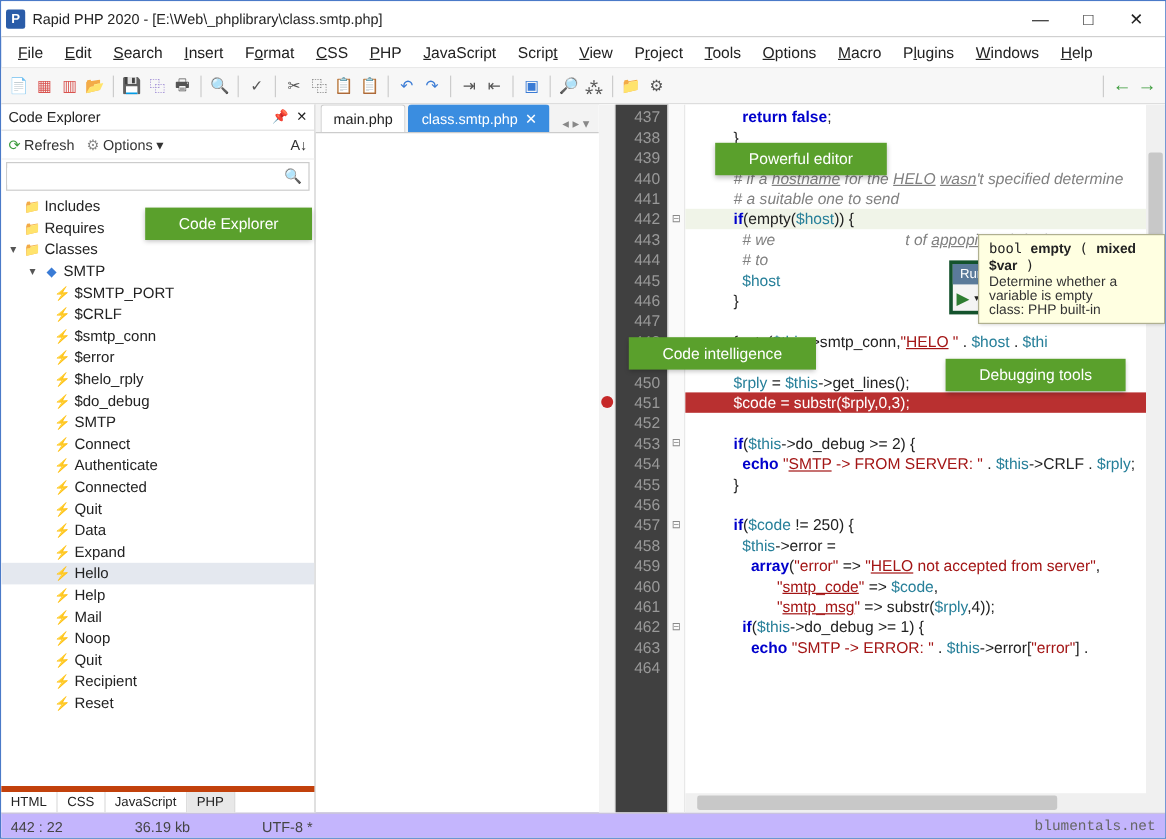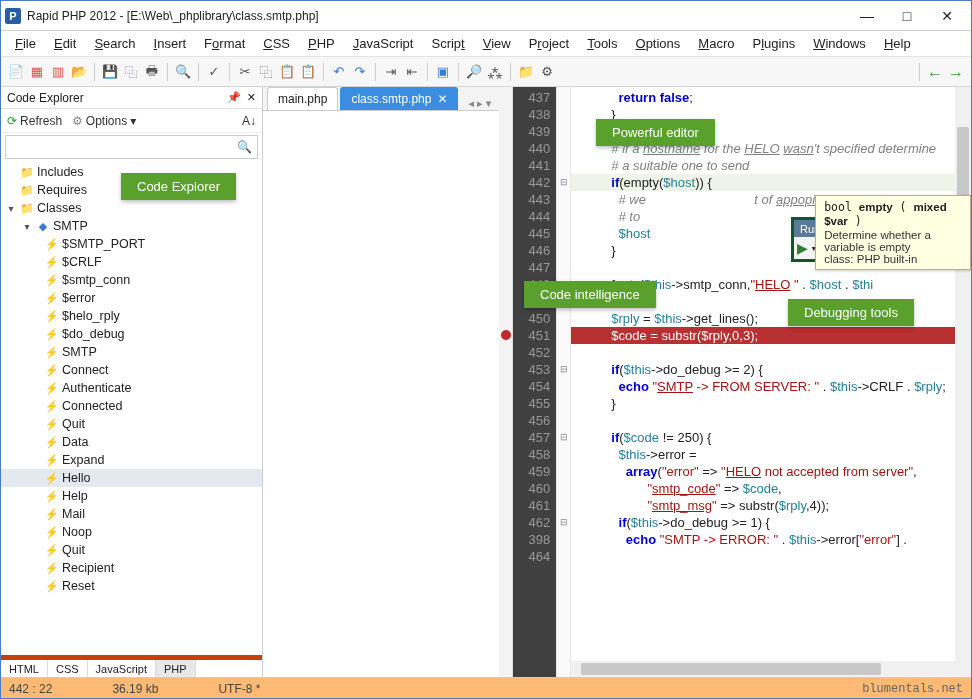--- a/index.html
+++ b/index.html
@@ -65,42 +65,42 @@
 .tooltip .sig b { font-weight: bold; }
 .tooltip .desc { color: #333; margin-top: 1px; }
 .tooltip .cls { color: #333; }
 .debug-panel { position: absolute; right: 30px; top: 130px; width: 150px; border: 3px solid #14532d; background: #f4f4f4; z-index: 4; font-size: 11px; }
 .debug-panel .hdr { background: #5a7a9a; color: #fff; padding: 2px 6px; display: flex; align-items: center; }
 .debug-panel .hdr span:first-child { flex: 1; }
 .debug-panel .body { display: flex; padding: 3px; gap: 4px; align-items: center; }
 .debug-panel .play { color: #2e7d32; font-size: 14px; }
 .debug-panel .dbicon { color: #888; font-size: 12px; }
 .debug-panel .rec { color: #c62828; font-size: 13px; }
-.callout { position: absolute; background: #5aa02c; color: #fff; padding: 6px 16px; font-size: 13px; z-index: 3; box-shadow: 0 2px 4px rgba(0,0,0,0.25); }
+.callout { position: absolute; background: #5aa02c; color: #fff; padding: 6px 28px; font-size: 13px; z-index: 3; box-shadow: 0 2px 4px rgba(0,0,0,0.25); }
 .callout.ce { left: 120px; top: 172px; }
 .callout.pe { left: 595px; top: 118px; }
 .callout.ci { left: 523px; top: 280px; }
 .callout.dt { left: 787px; top: 298px; }
 .bottom-tabs { height: 24px; display: flex; align-items: center; border-top: 1px solid #ccc; background: #f7f7f7; font-size: 12px; }
 .bottom-tabs span { padding: 4px 12px; border-right: 1px solid #ddd; }
 .bottom-tabs span.active { background: #fff; font-weight: bold; border-top: 1px solid #aaa; margin-top: -1px; }
-.statusbar { height: 22px; display: flex; align-items: center; padding: 0 8px; font-size: 12px; border-top: 1px solid #ccc; background: #fdba74; color: #444; }
+.statusbar { height: 22px; display: flex; align-items: center; padding: 0 8px; font-size: 12px; border-top: 1px solid #ccc; background: #c4b5fd; color: #444; }
 .statusbar .cell { margin-right: 60px; }
 .statusbar .brand { margin-left: auto; color: #666; font-family: Liberation Mono, monospace; }
 .scrollbar-v { position: absolute; right: 0; top: 0; bottom: 0; width: 16px; background: #f0f0f0; }
 .scrollbar-v .thumb { position: absolute; left: 2px; right: 2px; top: 40px; height: 80px; background: #c8c8c8; border-radius: 2px; }
 .scrollbar-h { position: absolute; left: 0; right: 16px; bottom: 0; height: 16px; background: #f0f0f0; }
 .scrollbar-h .thumb { position: absolute; top: 2px; bottom: 2px; left: 10px; width: 300px; background: #c8c8c8; border-radius: 2px; }
 </style>
 </head>
 <body>
 
 <div class="titlebar">
   <div class="logo">P</div>
-  <div class="title">Rapid PHP 2012 - [E:\Web\_phplibrary\class.smtp.php]</div>
+  <div class="title">Rapid PHP 2020 - [E:\Web\_phplibrary\class.smtp.php]</div>
   <div class="winbtns">
     <div class="winbtn">—</div>
     <div class="winbtn">□</div>
     <div class="winbtn">✕</div>
   </div>
 </div>
 
 <div class="menubar">
   <span><u>F</u>ile</span>
   <span><u>E</u>dit</span>
@@ -319,21 +319,21 @@
           <div>453</div>
           <div>454</div>
           <div>455</div>
           <div>456</div>
           <div>457</div>
           <div>458</div>
           <div>459</div>
           <div>460</div>
           <div>461</div>
           <div>462</div>
-          <div>398</div>
+          <div>463</div>
           <div>464</div>
         </div>
       <div class="foldcol">
         <div class="fm"></div>
           <div class="fm"></div>
           <div class="fm"></div>
           <div class="fm"></div>
           <div class="fm"></div>
         <div class="fm">⊟</div>
           <div class="fm"></div>

